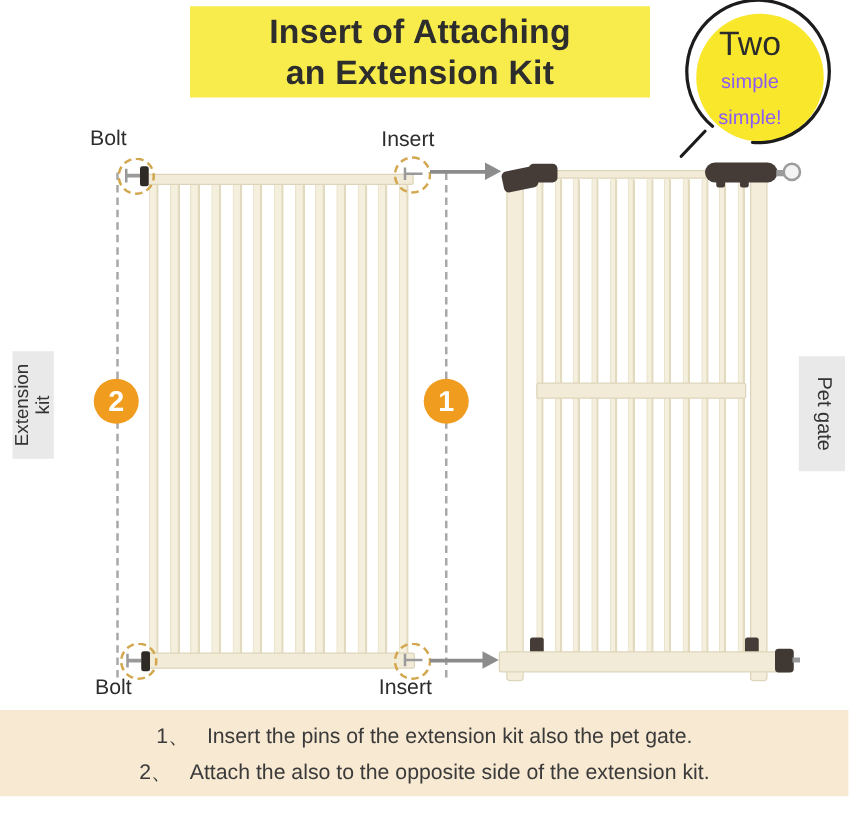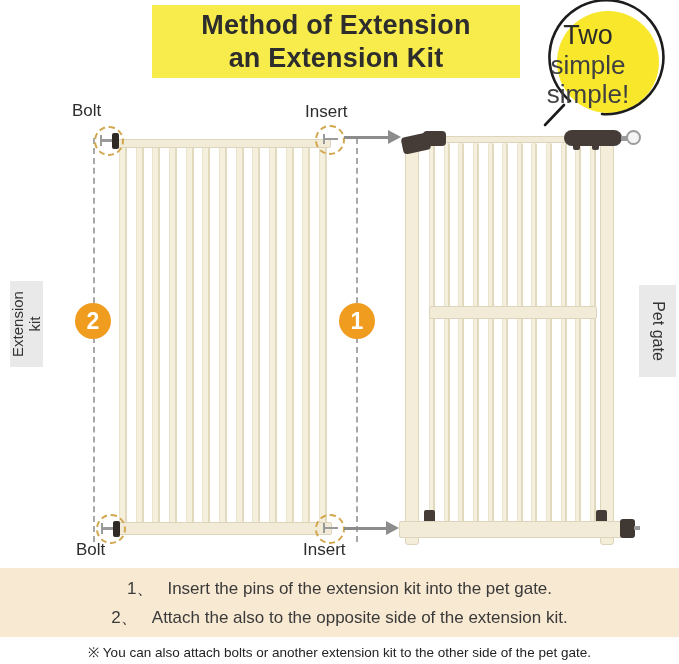--- a/index.html
+++ b/index.html
@@ -7,24 +7,24 @@
   .stage{position:relative;width:679px;height:664px;background:#ffffff;overflow:hidden;}
   .abs{position:absolute;}
 
   
   .title-box{left:152px;top:5px;width:368px;height:73px;background:#f8ec4d;
     display:flex;flex-direction:column;align-items:center;justify-content:center;}
   .title-line{font-size:27px;line-height:33px;font-weight:600;color:#2d2d2d;letter-spacing:.2px;}
 
   
   .badge-svg{left:538px;top:0;width:141px;height:130px;}
-  .badge-text{left:536px;top:14px;width:104px;height:100px;display:flex;flex-direction:column;
+  .badge-text{left:548px;top:14px;width:104px;height:100px;display:flex;flex-direction:column;
     align-items:center;justify-content:center;z-index:3;}
   .badge-l1{font-size:27px;line-height:32px;color:#2b2b2b;}
-  .badge-l2,.badge-l3{font-size:26px;line-height:29px;color:#404040;}
+  .badge-l2,.badge-l3{font-size:16px;line-height:29px;color:#8b5cf6;}
 
   
   .rail{background:#f2ebd7;border:1px solid #ddd5bb;box-sizing:border-box;border-radius:2px;}
   .post{background:#f3edda;border:1px solid #ddd5bb;box-sizing:border-box;border-radius:3px;}
   .bars{display:flex;justify-content:space-between;}
   .bar{background:#f5efde;border-left:1px solid #eae3cd;border-right:2px solid #e2dabf;
     box-sizing:border-box;border-radius:2px;height:100%;}
   .bars-ext .bar{width:8px;}
   .bars-pet .bar{width:6px;}
 
@@ -56,21 +56,21 @@
   .instr-row{display:flex;align-items:baseline;font-size:17px;color:#3a3a3a;line-height:27px;}
   .instr-num{margin-right:14px;}
   .note{left:0;top:643px;width:679px;text-align:center;font-size:13.5px;color:#222;}
 </style>
 </head>
 <body>
 
 <div class="stage">
 
   <div class="abs title-box">
-    <div class="title-line">Method of Extension</div>
+    <div class="title-line">Insert of Attaching</div>
     <div class="title-line">an Extension Kit</div>
   </div>
 
   <svg class="abs badge-svg" viewBox="0 0 141 130">
     <circle cx="70" cy="62" r="51" fill="#f8e72b"></circle>
     <path d="M 32 101 A 57 57 0 1 1 64 114" fill="none" stroke="#1c1c1c" stroke-width="2.6" stroke-linecap="round"></path>
     <path d="M 26 105 L 7 125" fill="none" stroke="#1c1c1c" stroke-width="2.6" stroke-linecap="round"></path>
   </svg>
   <div class="abs badge-text">
     <div class="badge-l1">Two</div>
@@ -171,22 +171,21 @@
       <div>kit</div>
     </div>
   </div>
   <div class="abs side-box" style="left:639px;top:285px;width:37px;height:92px;">
     <div class="vert-label vlabel-right">Pet gate</div>
   </div>
 
   <div class="abs instr-box">
     <div class="instr-row">
       <span class="instr-num">1、</span>
-      <span>Insert the pins of the extension kit into the pet gate.</span>
+      <span>Insert the pins of the extension kit also the pet gate.</span>
     </div>
     <div class="instr-row">
       <span class="instr-num">2、</span>
       <span>Attach the also to the opposite side of the extension kit.</span>
     </div>
   </div>
-  <div class="abs note">※ You can also attach bolts or another extension kit to the other side of the pet gate.</div>
 
 </div>
 
 </body></html>

